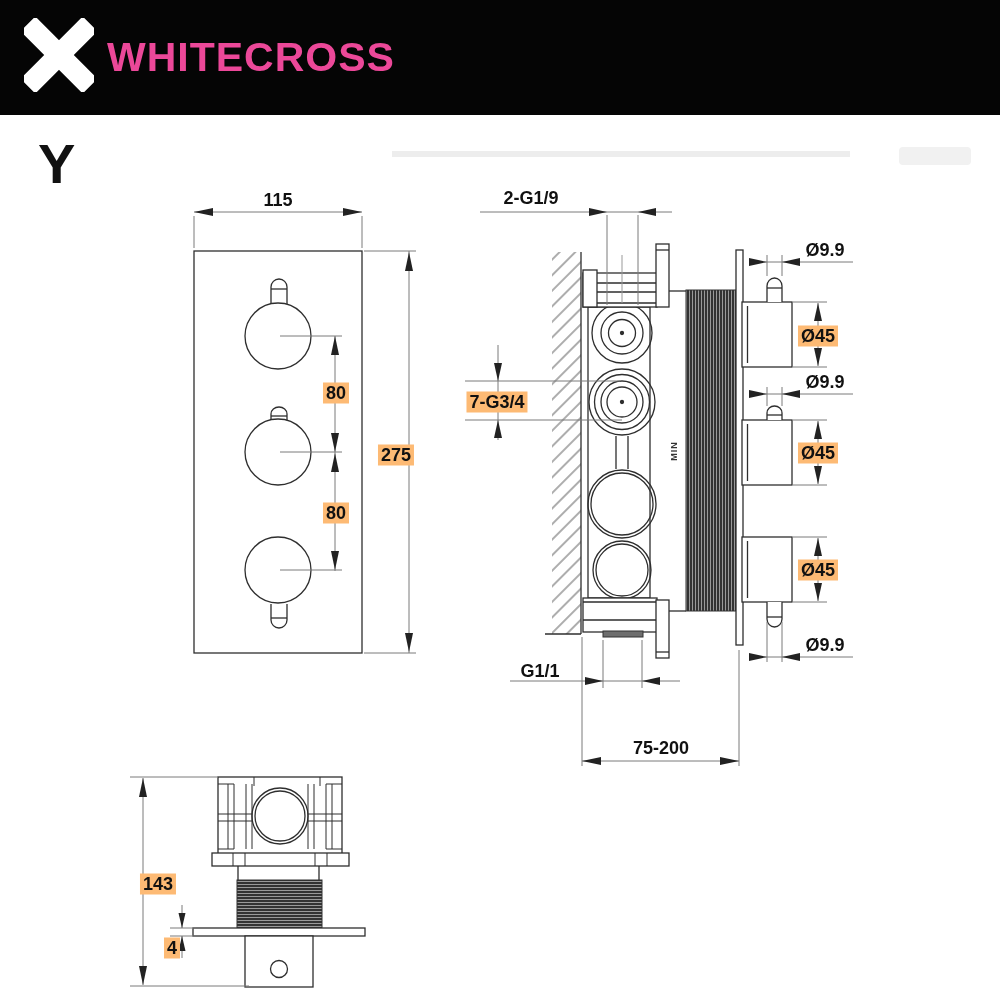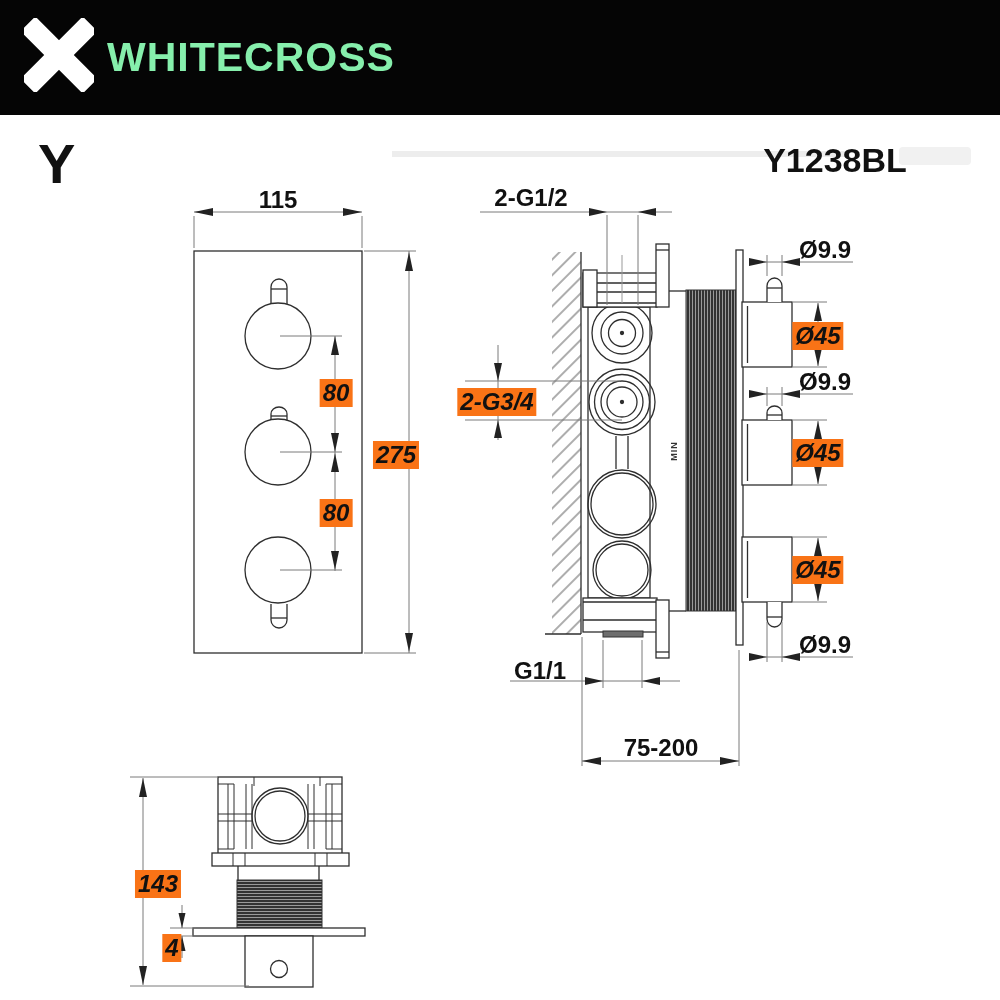--- a/index.html
+++ b/index.html
@@ -1,25 +1,25 @@
 <!DOCTYPE html>
 <html><head>
 <meta charset="utf-8">
 <style>
   html,body{margin:0;padding:0;background:#fff;}
   #stage{position:relative;width:1000px;height:1000px;background:#ffffff;overflow:hidden;
          font-family:"Liberation Sans", sans-serif;}
   .hdr{position:absolute;left:0;top:0;width:1000px;height:115px;background:#050505;
        display:flex;align-items:center;}
-  .hdr .brand{color:#86efac;font-weight:bold;font-size:41px;letter-spacing:1px;margin-left:12px;}
+  .hdr .brand{color:#ec4899;font-weight:bold;font-size:41px;letter-spacing:1px;margin-left:12px;}
   .logo{position:absolute;left:24px;top:18px;width:70px;height:74px;}
   .lbl{position:absolute;color:#111;white-space:nowrap;}
   .ctr{transform:translate(-50%,-50%);}
-  .dim{font-size:24px;font-weight:bold;}
-  .bg{background:#f97316;padding:0 3px;font-style:italic;}
+  .dim{font-size:18px;font-weight:bold;}
+  .bg{background:#fdba74;padding:0 3px;}
   .series{font-size:56px;font-weight:bold;}
   .model{font-size:34px;font-weight:bold;}
   .min{font-size:9px;font-weight:bold;color:#333;letter-spacing:1px;
        transform:translate(-50%,-50%) rotate(-90deg);}
   .artifact-band{position:absolute;left:392px;top:151px;width:458px;height:6px;background:#ededed;}
   .artifact-smudge{position:absolute;left:899px;top:147px;width:72px;height:18px;background:#f1f1f1;border-radius:4px;}
   svg{position:absolute;left:0;top:0;}
 </style>
 </head>
 <body>
@@ -224,29 +224,28 @@
     </g>
     <g fill="#222">
       <polygon points="143,778 139,797 147,797"></polygon>
       <polygon points="143,985 139,966 147,966"></polygon>
       <polygon points="182,928 178.5,913 185.5,913"></polygon>
       <polygon points="182,936 178.5,951 185.5,951"></polygon>
     </g>
   </svg>
 
   <div class="lbl series" style="left:38px;top:131px;">Y</div>
-  <div class="lbl model ctr" style="left:835px;top:160px;">Y1238BL</div>
 
   <div class="lbl dim ctr" style="left:278px;top:200px;">115</div>
   <div class="lbl dim ctr bg" style="left:396px;top:455px;">275</div>
   <div class="lbl dim ctr bg" style="left:336px;top:393px;">80</div>
   <div class="lbl dim ctr bg" style="left:336px;top:513px;">80</div>
 
-  <div class="lbl dim ctr" style="left:531px;top:198px;">2-G1/2</div>
-  <div class="lbl dim ctr bg" style="left:497px;top:402px;">2-G3/4</div>
+  <div class="lbl dim ctr" style="left:531px;top:198px;">2-G1/9</div>
+  <div class="lbl dim ctr bg" style="left:497px;top:402px;">7-G3/4</div>
   <div class="lbl dim ctr" style="left:540px;top:671px;">G1/1</div>
   <div class="lbl dim ctr" style="left:661px;top:748px;">75-200</div>
   <div class="lbl min" style="left:674px;top:451px;">MIN</div>
 
   <div class="lbl dim ctr" style="left:825px;top:250px;">Ø9.9</div>
   <div class="lbl dim ctr bg" style="left:818px;top:336px;">Ø45</div>
   <div class="lbl dim ctr" style="left:825px;top:382px;">Ø9.9</div>
   <div class="lbl dim ctr bg" style="left:818px;top:453px;">Ø45</div>
   <div class="lbl dim ctr bg" style="left:818px;top:570px;">Ø45</div>
   <div class="lbl dim ctr" style="left:825px;top:645px;">Ø9.9</div>

